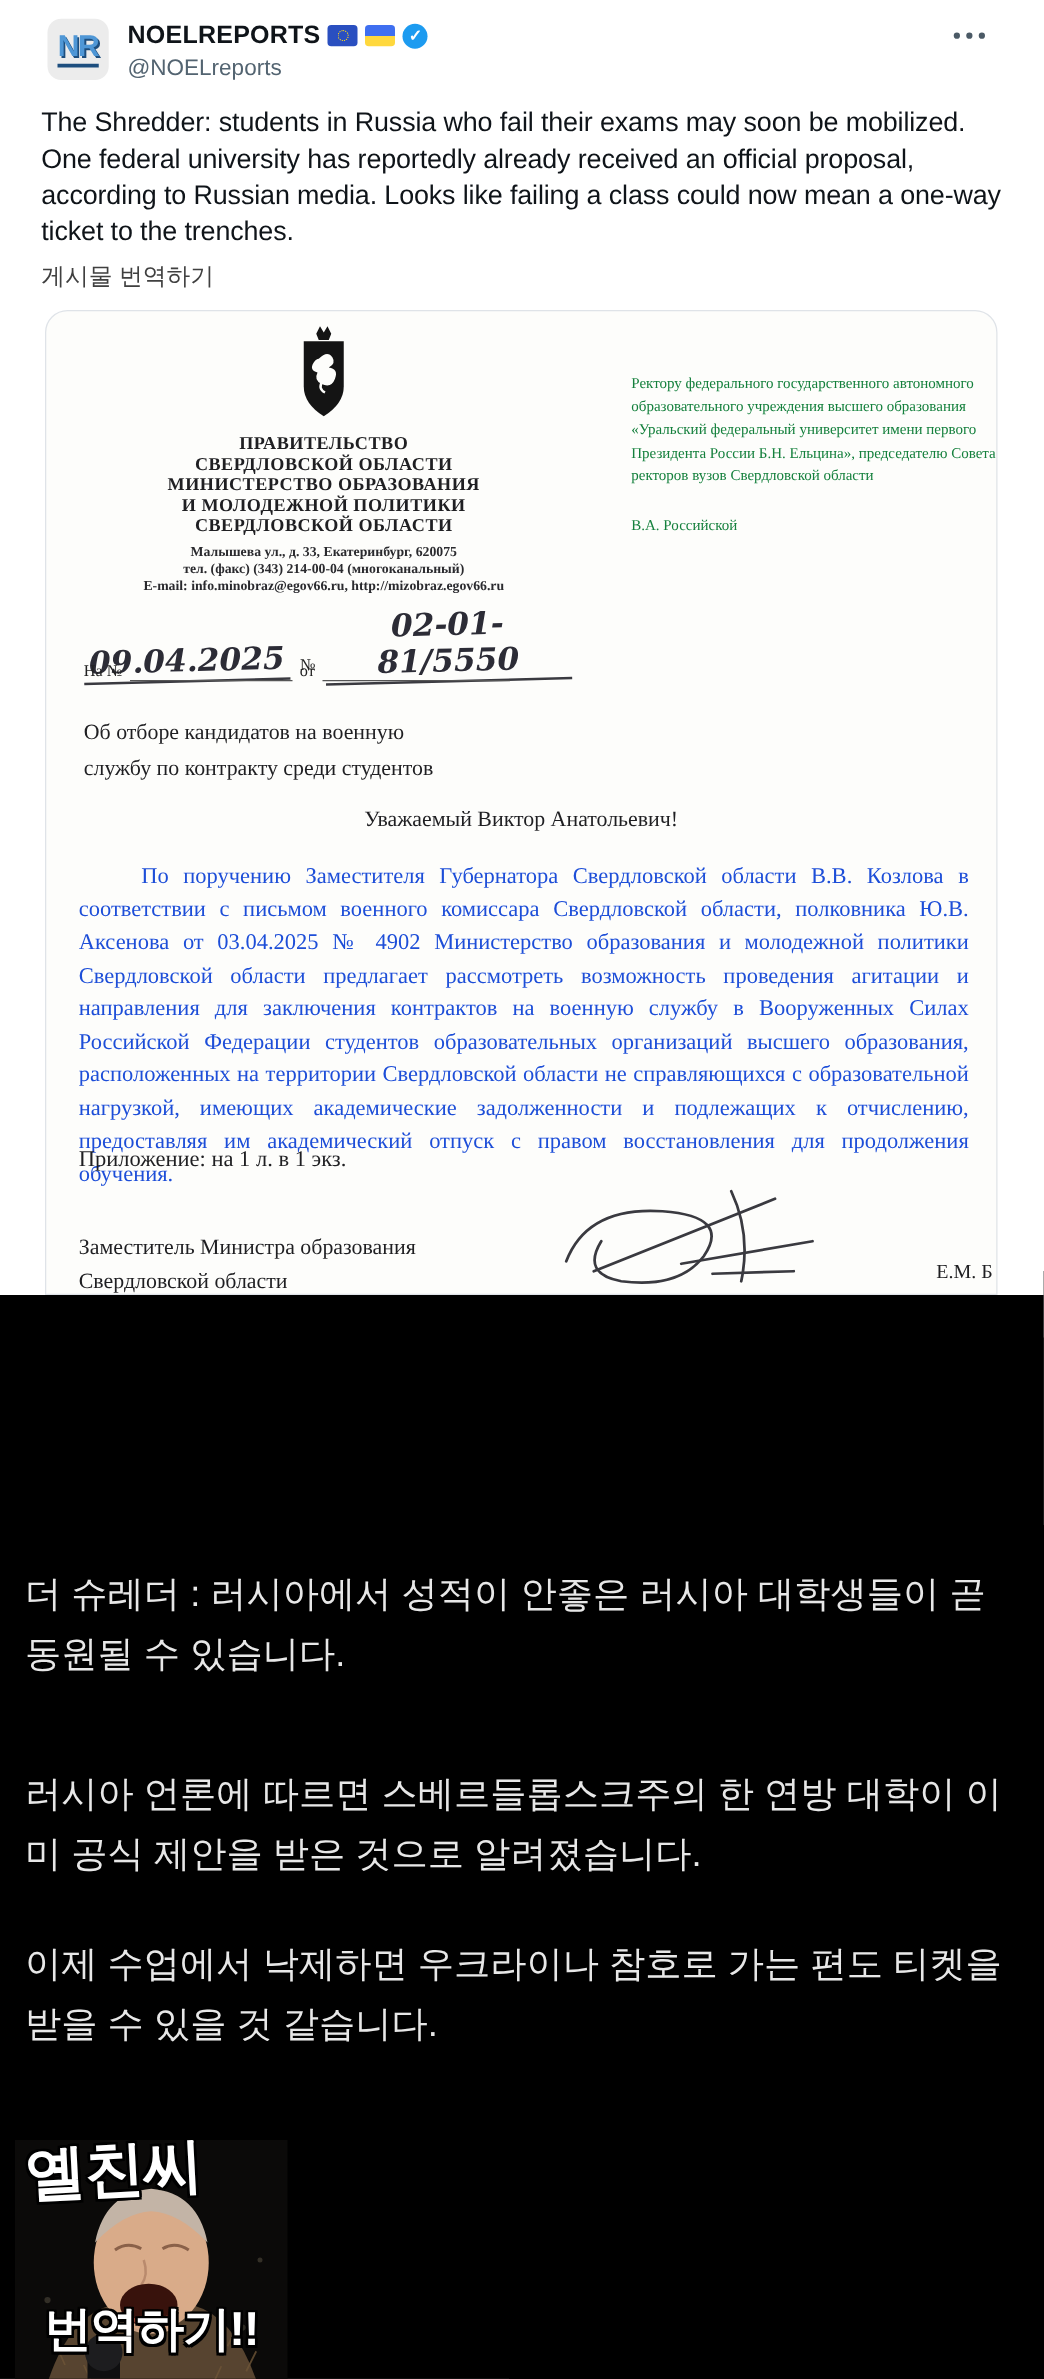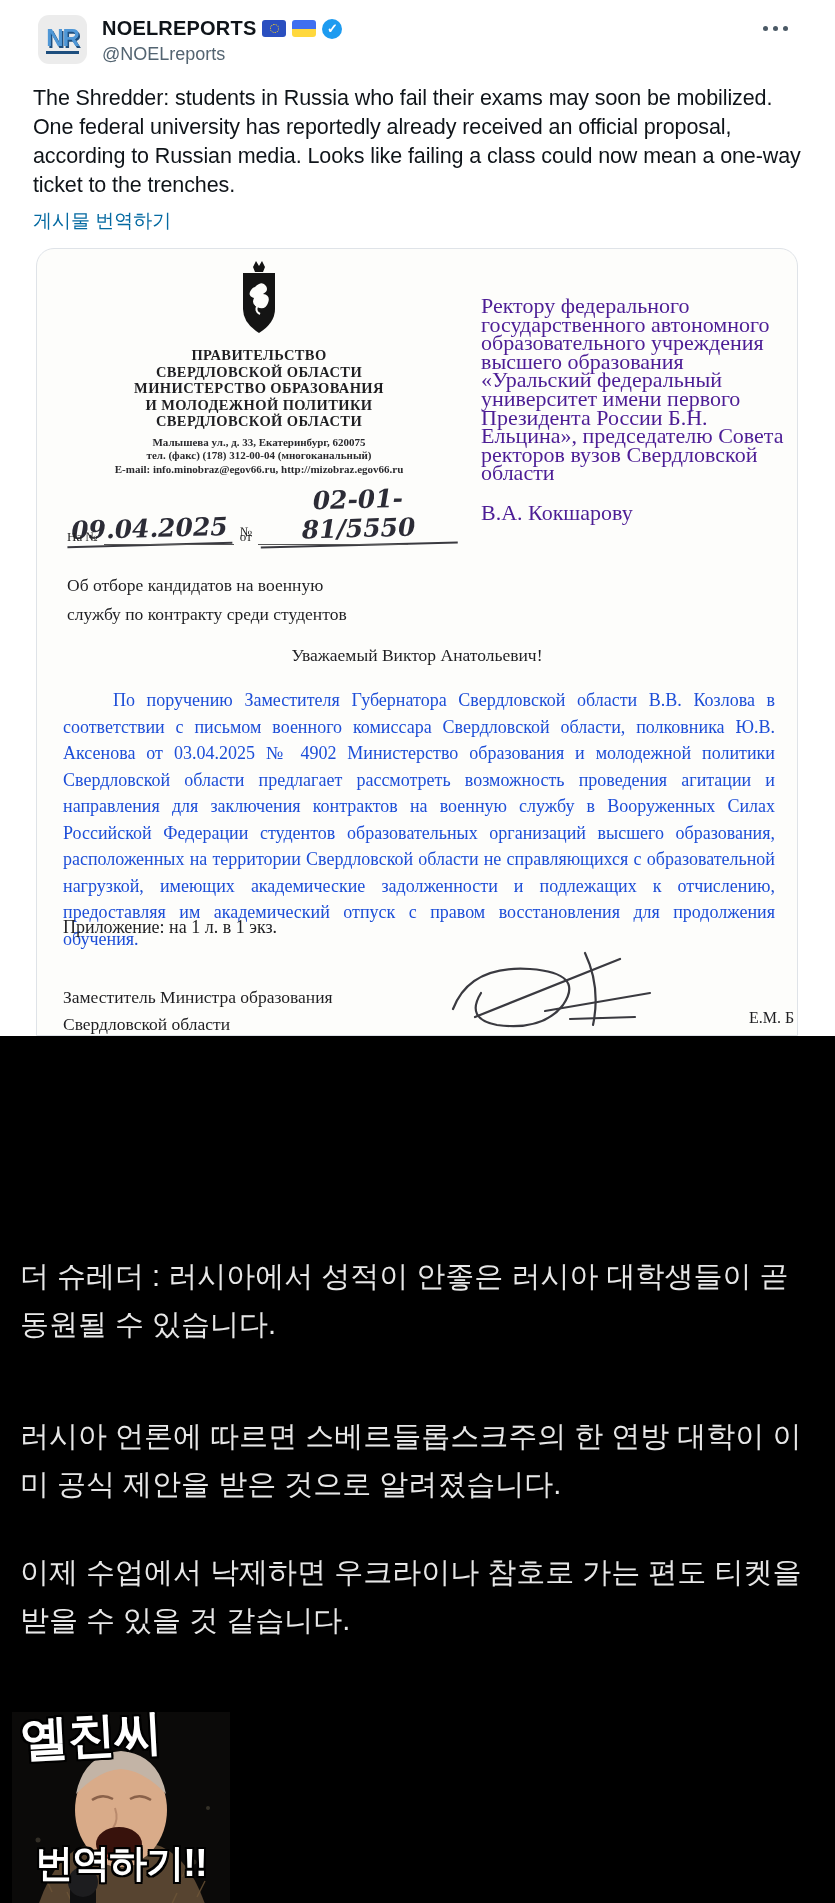--- a/index.html
+++ b/index.html
@@ -39,21 +39,21 @@
   }
   .handle { position:absolute; left:102px; top:44px; font-size:18px; color:#536471; }
   .more-btn { position:absolute; left:763px; top:26px; display:flex; gap:5px; cursor:pointer; }
   .more-btn i { width:5px; height:5px; border-radius:50%; background:#4b5a66; }
 
   .tweet-text {
     position:absolute; left:33px; top:84px; width:776px;
     font-size:21.5px; line-height:29px; color:#0f1419; letter-spacing:-0.1px;
   }
   .translate-link {
-    position:absolute; left:33px; top:208px; font-size:19px; color:#0369a1;
+    position:absolute; left:33px; top:208px; font-size:19px; color:#404040;
     text-decoration:none; cursor:pointer;
   }
 
   
   .doc-card {
     position:absolute; left:36px; top:248px; width:762px; height:788px;
     background:#fdfdfb; border:1px solid #dfe3e8; border-radius:18px 18px 0 0;
     overflow:hidden; font-family:"Liberation Serif", serif; color:#1f1f22;
   }
   .doc-left { position:absolute; left:24px; top:10px; width:396px; text-align:center; }
@@ -72,21 +72,21 @@
     font-size:25px; border-bottom:2px solid #3a3a40; min-width:165px; text-align:center; padding-bottom:1px;
   }
   .num-sign { font-size:13px; font-family:"Liberation Serif", serif; color:#222; padding-bottom:6px; }
   .hand-num {
     font-size:25px; border-bottom:2px solid #3a3a40; min-width:195px; text-align:center; padding-bottom:1px;
   }
   .na-row { position:absolute; left:30px; top:280px; font-size:13px; color:#222; display:flex; align-items:flex-end; gap:6px; }
   .blank-line { display:inline-block; border-bottom:1.5px solid #555; height:14px; }
   .blank-1 { width:130px; } .blank-2 { width:150px; }
 
-  .doc-right { position:absolute; left:444px; top:48px; width:305px; font-size:22px; line-height:18.6px; color:#4c1d95; }
+  .doc-right { position:absolute; left:468px; top:48px; width:305px; font-size:12px; line-height:18.6px; color:#15803d; }
   .addressee-name { margin-top:21px; }
 
   .doc-subject { position:absolute; left:30px; top:322px; width:310px; font-size:17.5px; line-height:29px; }
   .doc-salutation { position:absolute; left:0; top:396px; width:100%; text-align:center; font-size:17.5px; }
   .doc-body {
     position:absolute; left:26px; top:438px; width:712px;
     font-size:18px; line-height:26.5px; text-align:justify; text-indent:50px; color:#1d4ed8;font-family:Liberation Serif, serif;
   }
   .doc-attachment { position:absolute; left:26px; top:668px; font-size:18px; }
   .signer-title { position:absolute; left:26px; top:735px; font-size:17.5px; line-height:27px; }
@@ -156,41 +156,41 @@
         <path d="M22 28 q7 -7 11 -1 q3 5 -3 8 q8 1 5 9 q-3 8 -11 4 q-6 -3 -3 -9 q-7 -2 -3 -8 q2 -3 4 -3 Z" fill="#fdfdfb"></path>
         <path d="M25 46 q-4 6 2 9" stroke="#fdfdfb" stroke-width="2" fill="none"></path>
       </svg>
       <div class="gov-line">ПРАВИТЕЛЬСТВО</div>
       <div class="gov-line">СВЕРДЛОВСКОЙ ОБЛАСТИ</div>
       <div class="gov-line bold">МИНИСТЕРСТВО ОБРАЗОВАНИЯ</div>
       <div class="gov-line bold">И МОЛОДЕЖНОЙ ПОЛИТИКИ</div>
       <div class="gov-line bold">СВЕРДЛОВСКОЙ ОБЛАСТИ</div>
       <div class="addr">
         <div>Малышева ул., д. 33, Екатеринбург, 620075</div>
-        <div>тел. (факс) (178) 312-00-04 (многоканальный)</div>
+        <div>тел. (факс) (343) 214-00-04 (многоканальный)</div>
         <div>E-mail: info.minobraz@egov66.ru, http://mizobraz.egov66.ru</div>
       </div>
     </div>
 
     <div class="date-row">
       <span class="hand hand-date">09.04.2025</span>
       <span class="num-sign">№</span>
       <span class="hand hand-num">02-01-81/5550</span>
     </div>
 
     <div class="na-row">
       <span>На №</span>
       <span class="blank-line blank-1"></span>
       <span>от</span>
       <span class="blank-line blank-2"></span>
     </div>
 
     <div class="doc-right">
       <div>Ректору федерального государственного автономного образовательного учреждения высшего образования «Уральский федеральный университет имени первого Президента России Б.Н. Ельцина», председателю Совета ректоров вузов Свердловской области</div>
-      <div class="addressee-name">В.А. Кокшарову</div>
+      <div class="addressee-name">В.А. Российской</div>
     </div>
 
     <div class="doc-subject">Об отборе кандидатов на военную службу по контракту среди студентов</div>
     <div class="doc-salutation">Уважаемый Виктор Анатольевич!</div>
     <div class="doc-body">По поручению Заместителя Губернатора Свердловской области В.В. Козлова в соответствии с письмом военного комиссара Свердловской области, полковника Ю.В. Аксенова от 03.04.2025 № 4902 Министерство образования и молодежной политики Свердловской области предлагает рассмотреть возможность проведения агитации и направления для заключения контрактов на военную службу в Вооруженных Силах Российской Федерации студентов образовательных организаций высшего образования, расположенных на территории Свердловской области не справляющихся с образовательной нагрузкой, имеющих академические задолженности и подлежащих к отчислению, предоставляя им академический отпуск с правом восстановления для продолжения обучения.</div>
     <div class="doc-attachment">Приложение: на 1 л. в 1 экз.</div>
 
     <div class="signer-title">
       <div>Заместитель Министра образования</div>
       <div>Свердловской области</div>

